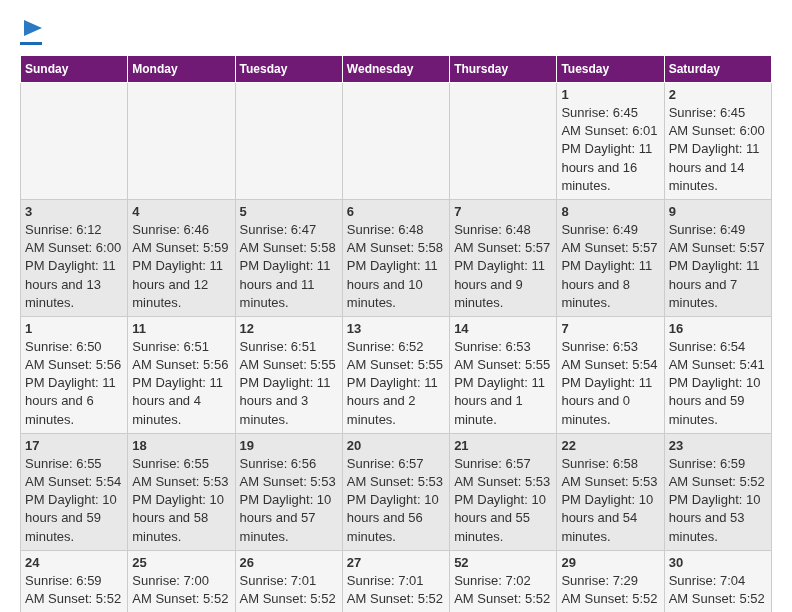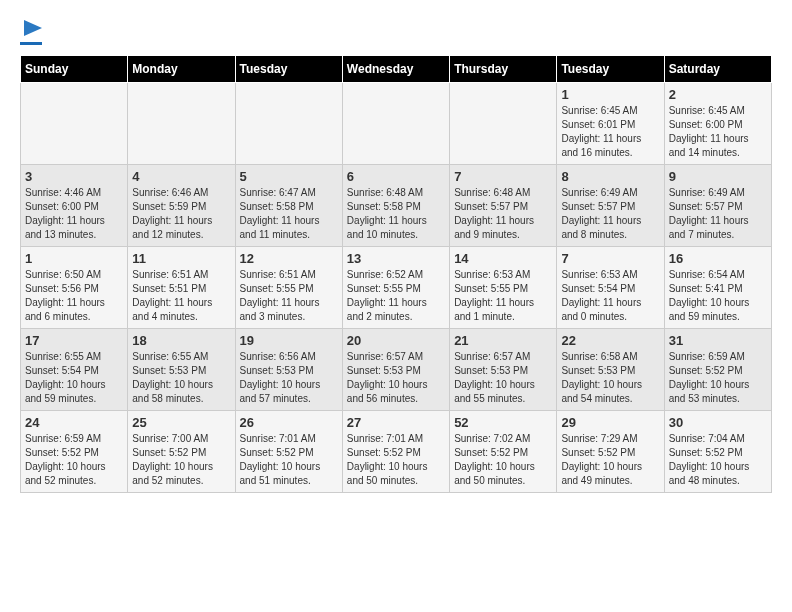--- a/index.html
+++ b/index.html
@@ -46,21 +46,21 @@
       font-size: 18px;
       font-weight: normal;
       color: #555;
     }
     table {
       width: 100%;
       border-collapse: collapse;
       font-size: 11px;
     }
     thead tr {
-      background: #000000;
+      background: #701a75;
       color: #fff;
     }
     thead th {
       padding: 6px 4px;
       text-align: left;
       font-size: 12px;
       font-weight: bold;
       border: 1px solid #fff;
     }
     tbody tr {
@@ -76,21 +76,21 @@
       width: 14.28%;
     }
     .day-number {
       font-size: 13px;
       font-weight: bold;
       color: #333;
       display: block;
       margin-bottom: 2px;
     }
     .day-info {
-      font-size: 10px;
+      font-size: 13px;
       color: #333;
       line-height: 1.4;
     }
     .empty-cell {
       min-height: 80px;
     }
   </style>
 </head>
 <body>
 
@@ -142,21 +142,21 @@
         <td>
           <span class="day-number">2</span>
           <div class="day-info">Sunrise: 6:45 AM
 Sunset: 6:00 PM
 Daylight: 11 hours and 14 minutes.</div>
         </td>
       </tr>
       <tr>
         <td>
           <span class="day-number">3</span>
-          <div class="day-info">Sunrise: 4:46 AM
+          <div class="day-info">Sunrise: 6:12 AM
 Sunset: 6:00 PM
 Daylight: 11 hours and 13 minutes.</div>
         </td>
         <td>
           <span class="day-number">4</span>
           <div class="day-info">Sunrise: 6:46 AM
 Sunset: 5:59 PM
 Daylight: 11 hours and 12 minutes.</div>
         </td>
         <td>
@@ -193,21 +193,21 @@
       <tr>
         <td>
           <span class="day-number">1</span>
           <div class="day-info">Sunrise: 6:50 AM
 Sunset: 5:56 PM
 Daylight: 11 hours and 6 minutes.</div>
         </td>
         <td>
           <span class="day-number">11</span>
           <div class="day-info">Sunrise: 6:51 AM
-Sunset: 5:51 PM
+Sunset: 5:56 PM
 Daylight: 11 hours and 4 minutes.</div>
         </td>
         <td>
           <span class="day-number">12</span>
           <div class="day-info">Sunrise: 6:51 AM
 Sunset: 5:55 PM
 Daylight: 11 hours and 3 minutes.</div>
         </td>
         <td>
           <span class="day-number">13</span>
@@ -265,21 +265,21 @@
 Sunset: 5:53 PM
 Daylight: 10 hours and 55 minutes.</div>
         </td>
         <td>
           <span class="day-number">22</span>
           <div class="day-info">Sunrise: 6:58 AM
 Sunset: 5:53 PM
 Daylight: 10 hours and 54 minutes.</div>
         </td>
         <td>
-          <span class="day-number">31</span>
+          <span class="day-number">23</span>
           <div class="day-info">Sunrise: 6:59 AM
 Sunset: 5:52 PM
 Daylight: 10 hours and 53 minutes.</div>
         </td>
       </tr>
       <tr>
         <td>
           <span class="day-number">24</span>
           <div class="day-info">Sunrise: 6:59 AM
 Sunset: 5:52 PM

